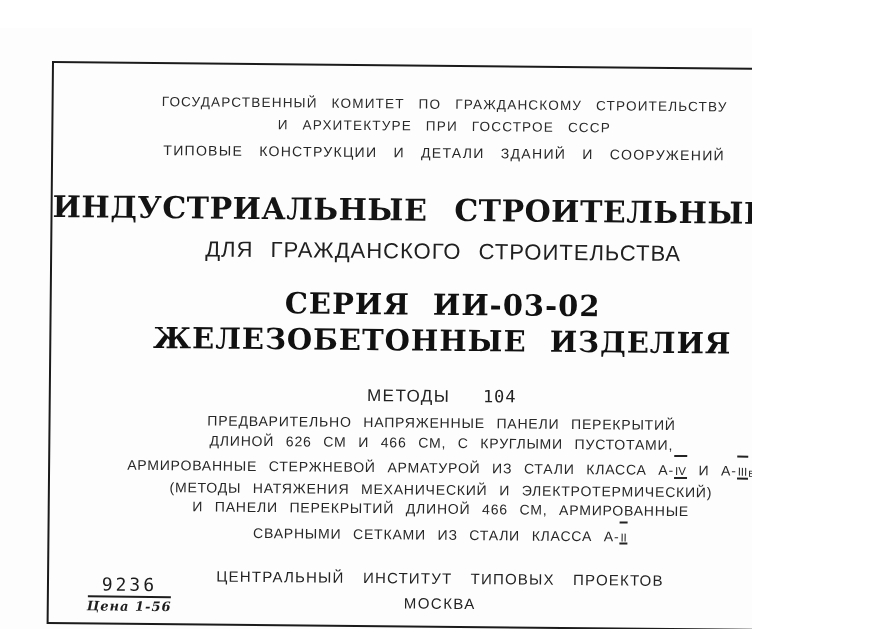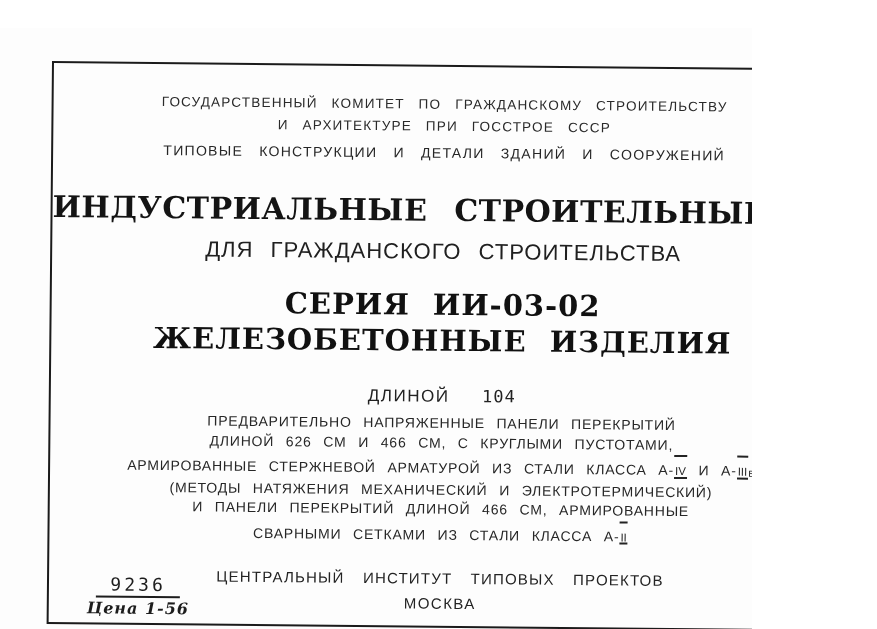--- a/index.html
+++ b/index.html
@@ -34,21 +34,21 @@
   .rsuffix{font-size:0.8em;vertical-align:-1px;}
   .pub1{top:503px;font-size:15px;letter-spacing:1.2px;word-spacing:13px;color:#232323;}
   .pub2{top:528px;font-size:15px;letter-spacing:1.5px;color:#232323;}
   .stamp{position:absolute;left:38px;top:510px;text-align:center;}
   .stamp-num{
     font-family:"DejaVu Sans Mono",monospace;font-size:18px;letter-spacing:3px;
     color:#1d1d1d;border-bottom:2px solid #1d1d1d;padding:0 14px 1px;display:inline-block;
   }
   .stamp-price{
     font-family:"DejaVu Serif",serif;font-style:italic;font-weight:bold;
-    font-size:16px;letter-spacing:1px;color:#1d1d1d;margin-top:1px;
+    font-size:13px;letter-spacing:1px;color:#1d1d1d;margin-top:1px;
   }
   .watermark{
     position:absolute;left:839px;top:446px;font-size:10px;color:#98a0a8;
     font-family:"Liberation Sans",sans-serif;
   }
 </style>
 </head>
 <body>
 
 <div class="canvas">
@@ -63,21 +63,21 @@
     <div class="block typ">ТИПОВЫЕ КОНСТРУКЦИИ И ДЕТАЛИ ЗДАНИЙ И СООРУЖЕНИЙ</div>
 
     <div class="block main-title">ИНДУСТРИАЛЬНЫЕ СТРОИТЕЛЬНЫЕ ИЗДЕЛИЯ</div>
 
     <div class="block sub-title">ДЛЯ ГРАЖДАНСКОГО СТРОИТЕЛЬСТВА</div>
 
     <div class="block series1">СЕРИЯ ИИ-03-02</div>
 
     <div class="block series2">ЖЕЛЕЗОБЕТОННЫЕ ИЗДЕЛИЯ</div>
 
-    <div class="block album"><span>ДЛИНОЙ</span>&nbsp;&nbsp;<span class="num">104</span></div>
+    <div class="block album"><span>МЕТОДЫ</span>&nbsp;&nbsp;<span class="num">104</span></div>
 
     <div class="block desc">
       <div>ПРЕДВАРИТЕЛЬНО НАПРЯЖЕННЫЕ ПАНЕЛИ ПЕРЕКРЫТИЙ</div>
       <div>ДЛИНОЙ 626 СМ И 466 СМ, С КРУГЛЫМИ ПУСТОТАМИ,</div>
       <div><span>АРМИРОВАННЫЕ СТЕРЖНЕВОЙ АРМАТУРОЙ ИЗ СТАЛИ КЛАССА А-</span><span class="rn">IV</span><span> И А-</span><span class="rn">III</span><span class="rsuffix">в</span></div>
       <div>(МЕТОДЫ НАТЯЖЕНИЯ МЕХАНИЧЕСКИЙ И ЭЛЕКТРОТЕРМИЧЕСКИЙ)</div>
       <div>И ПАНЕЛИ ПЕРЕКРЫТИЙ ДЛИНОЙ 466 СМ, АРМИРОВАННЫЕ</div>
       <div><span>СВАРНЫМИ СЕТКАМИ ИЗ СТАЛИ КЛАССА А-</span><span class="rn">II</span></div>
     </div>
 

